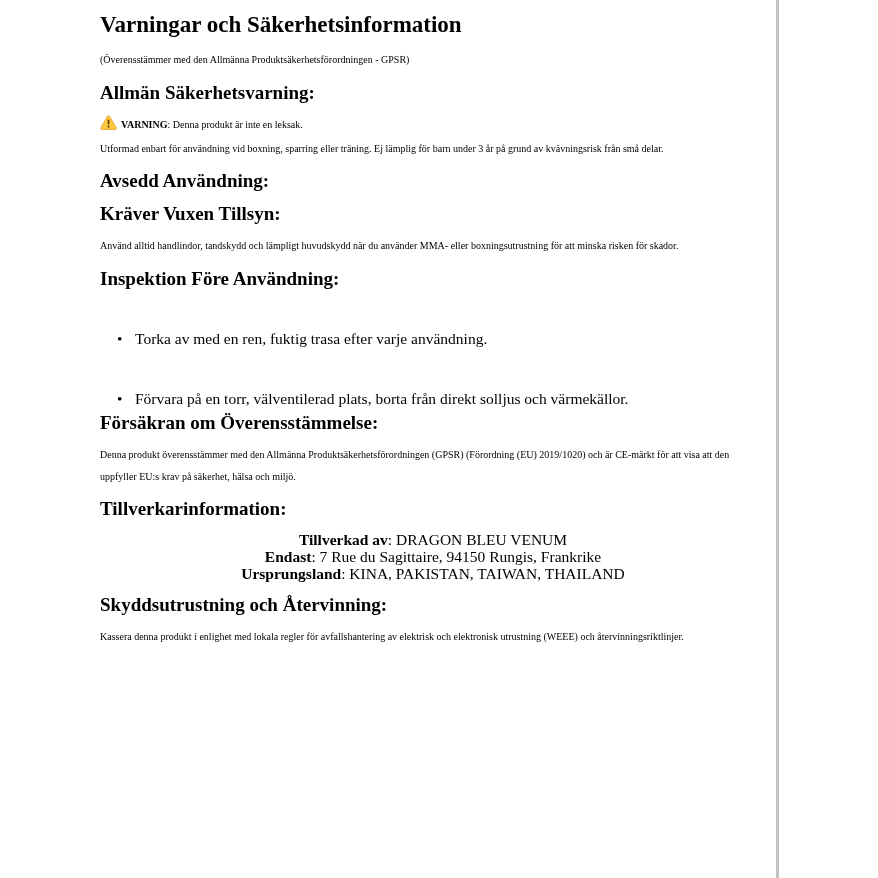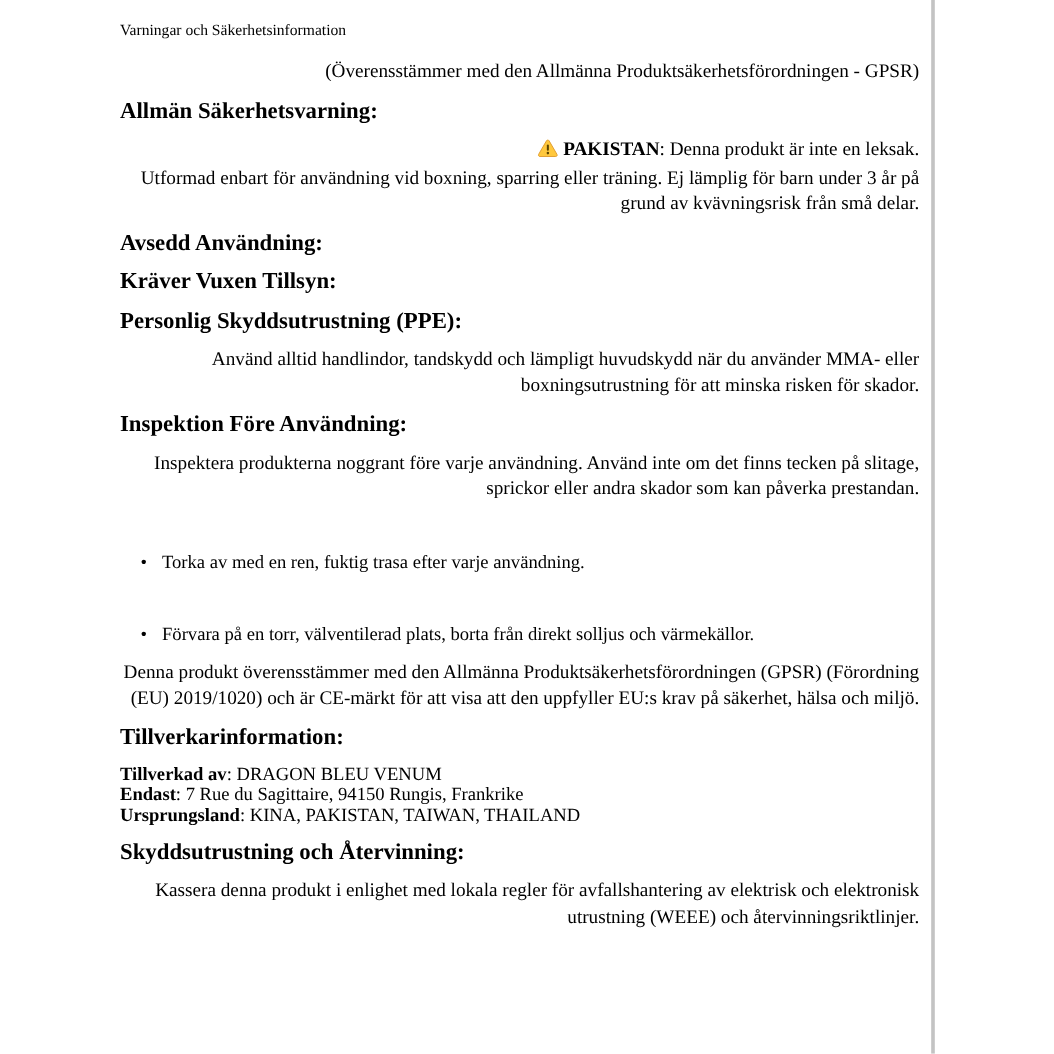--- a/index.html
+++ b/index.html
@@ -15,30 +15,29 @@
     font-family: "Liberation Serif", serif;
     color: #000000;
   }
   .content {
     position: absolute;
     left: 100px;
     top: 13px;
     width: 666px;
   }
   h1.doc-title {
-    font-size: 13px;
+    font-size: 23px;
     line-height: 24px;
-    font-weight: normal;
+    font-weight: bold;
     margin: 0 0 12px 0;
   }
   p.doc-par {
-    font-size: 16px;
+    font-size: 10px;
     line-height: 21.5px;
     margin: 11px 0;
-    text-align: right;
   }
   h3.doc-heading {
     font-size: 19px;
     line-height: 21.5px;
     font-weight: bold;
     margin: 11px 0;
   }
   ul.doc-list {
     list-style: none;
     margin: 11px 0 2px 0;
@@ -57,20 +56,21 @@
     left: 17px;
     top: 0;
   }
   h3.tight {
     margin-top: 1px;
   }
   p.mfr-lines {
     font-size: 15.5px;
     line-height: 17.4px;
     margin: 11px 0;
+    text-align: center;
   }
   .warn-icon {
     display: inline-block;
     vertical-align: -2px;
     margin-right: 4px;
   }
   .page-right-border {
     position: absolute;
     top: 0;
     left: 776px;
@@ -87,42 +87,41 @@
   <h1 class="doc-title">Varningar och Säkerhetsinformation</h1>
 
   <p class="doc-par">(Överensstämmer med den Allmänna Produktsäkerhetsförordningen - GPSR)</p>
 
   <h3 class="doc-heading">Allmän Säkerhetsvarning:</h3>
 
   <p class="doc-par"><span class="warn-icon"><svg width="17" height="15" viewBox="0 0 17 15">
           <path d="M7.45 1.25 a1.2 1.2 0 0 1 2.1 0 l6.6 11.4 a1.2 1.2 0 0 1 -1.05 1.8 H1.9 a1.2 1.2 0 0 1 -1.05 -1.8 Z" fill="#FFC83D" stroke="#E09B2D" stroke-width="0.8"></path>
           <rect x="7.7" y="4.4" width="1.7" height="5.2" rx="0.85" fill="#5C4400"></rect>
           <circle cx="8.55" cy="11.6" r="1.05" fill="#5C4400"></circle>
-        </svg></span><strong>PAKISTAN</strong><span>: Denna produkt är inte en leksak.</span><br><span>Utformad enbart för användning vid boxning, sparring eller träning. Ej lämplig för barn under 3 år på grund av kvävningsrisk från små delar.</span></p>
+        </svg></span><strong>VARNING</strong><span>: Denna produkt är inte en leksak.</span><br><span>Utformad enbart för användning vid boxning, sparring eller träning. Ej lämplig för barn under 3 år på grund av kvävningsrisk från små delar.</span></p>
 
   <h3 class="doc-heading">Avsedd Användning:</h3>
 
 
   <h3 class="doc-heading">Kräver Vuxen Tillsyn:</h3>
 
 
-  <h3 class="doc-heading">Personlig Skyddsutrustning (PPE):</h3>
 
   <p class="doc-par">Använd alltid handlindor, tandskydd och lämpligt huvudskydd när du använder MMA- eller boxningsutrustning för att minska risken för skador.</p>
 
   <h3 class="doc-heading">Inspektion Före Användning:</h3>
 
-  <p class="doc-par">Inspektera produkterna noggrant före varje användning. Använd inte om det finns tecken på slitage, sprickor eller andra skador som kan påverka prestandan.</p>
 
 
   <ul class="doc-list">
     <li>Torka av med en ren, fuktig trasa efter varje användning.</li>
     <li>Förvara på en torr, välventilerad plats, borta från direkt solljus och värmekällor.</li>
   </ul>
 
+  <h3 class="doc-heading tight">Försäkran om Överensstämmelse:</h3>
 
   <p class="doc-par">Denna produkt överensstämmer med den Allmänna Produktsäkerhetsförordningen (GPSR) (Förordning (EU) 2019/1020) och är CE-märkt för att visa att den uppfyller EU:s krav på säkerhet, hälsa och miljö.</p>
 
   <h3 class="doc-heading">Tillverkarinformation:</h3>
 
   <p class="mfr-lines"><strong>Tillverkad av</strong><span>: DRAGON BLEU VENUM</span><br><strong>Endast</strong><span>: 7 Rue du Sagittaire, 94150 Rungis, Frankrike</span><br><strong>Ursprungsland</strong><span>: KINA, PAKISTAN, TAIWAN, THAILAND</span></p>
 
   <h3 class="doc-heading">Skyddsutrustning och Återvinning:</h3>
 
   <p class="doc-par">Kassera denna produkt i enlighet med lokala regler för avfallshantering av elektrisk och elektronisk utrustning (WEEE) och återvinningsriktlinjer.</p>

